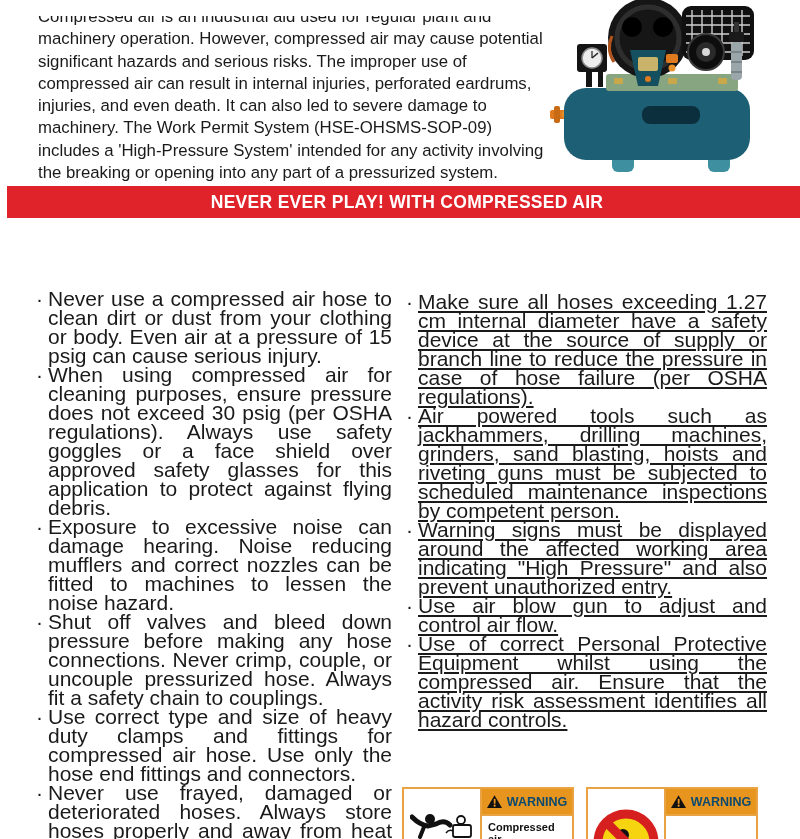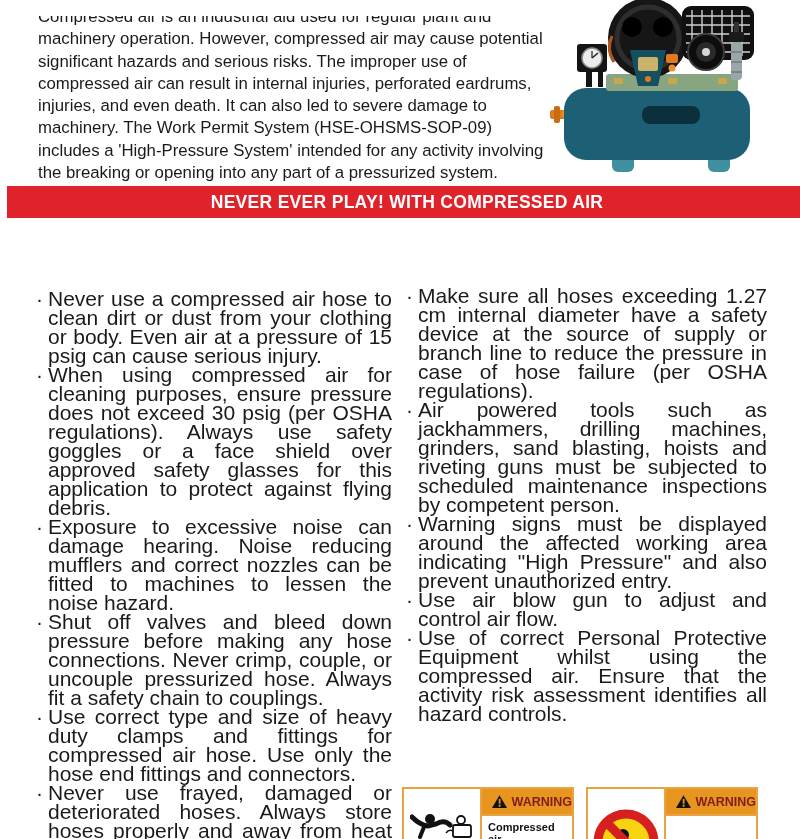--- a/index.html
+++ b/index.html
@@ -52,21 +52,21 @@
     position: relative;
     padding-left: 13px;
     font-size: 21px; line-height: 19px;
     text-align: justify;
   }
   ul.bullets li::before {
     content: "\00B7";
     position: absolute; left: 1px; top: 0;
   }
   .col-left  { position: absolute; top: 289px; left: 35px;  width: 357px; height: 550px; overflow: hidden; }
-  .col-right { position: absolute; top: 286px; left: 405px; width: 362px; }
+  .col-right { position: absolute; top: 292px; left: 405px; width: 362px; text-decoration: underline; }
 
   
   .labels-strip {
     position: absolute; top: 787px; left: 402px;
     width: 362px; height: 52px; overflow: hidden;
     display: flex; gap: 12px;
   }
   .wlabel {
     width: 172px; height: 96px;
     background: #ffffff;
@@ -79,22 +79,22 @@
     display: flex; align-items: flex-start; justify-content: center;
     padding-top: 22px;
   }
   .wlabel .right-part {
     flex: 1; display: flex; flex-direction: column;
     border-left: 2px solid #E9A343;
   }
   .wlabel .whdr {
     background: #E8951F;
     height: 25px; flex: none;
-    display: flex; align-items: center; justify-content: flex-end; gap: 5px;
-    font-weight: bold; font-size: 12.5px; color: #7f1d1d;
+    display: flex; align-items: center; justify-content: center; gap: 5px;
+    font-weight: bold; font-size: 12.5px; color: #0c4a6e;
     border-bottom: 2px solid #E9A343;
   }
   .wlabel .wcap {
     padding: 5px 4px 0 6px;
     font-weight: bold; font-size: 11px; color: #111111;
   }
   .tri-icon { width: 15px; height: 13px; display: block; }
 </style>
 </head>
 <body>

